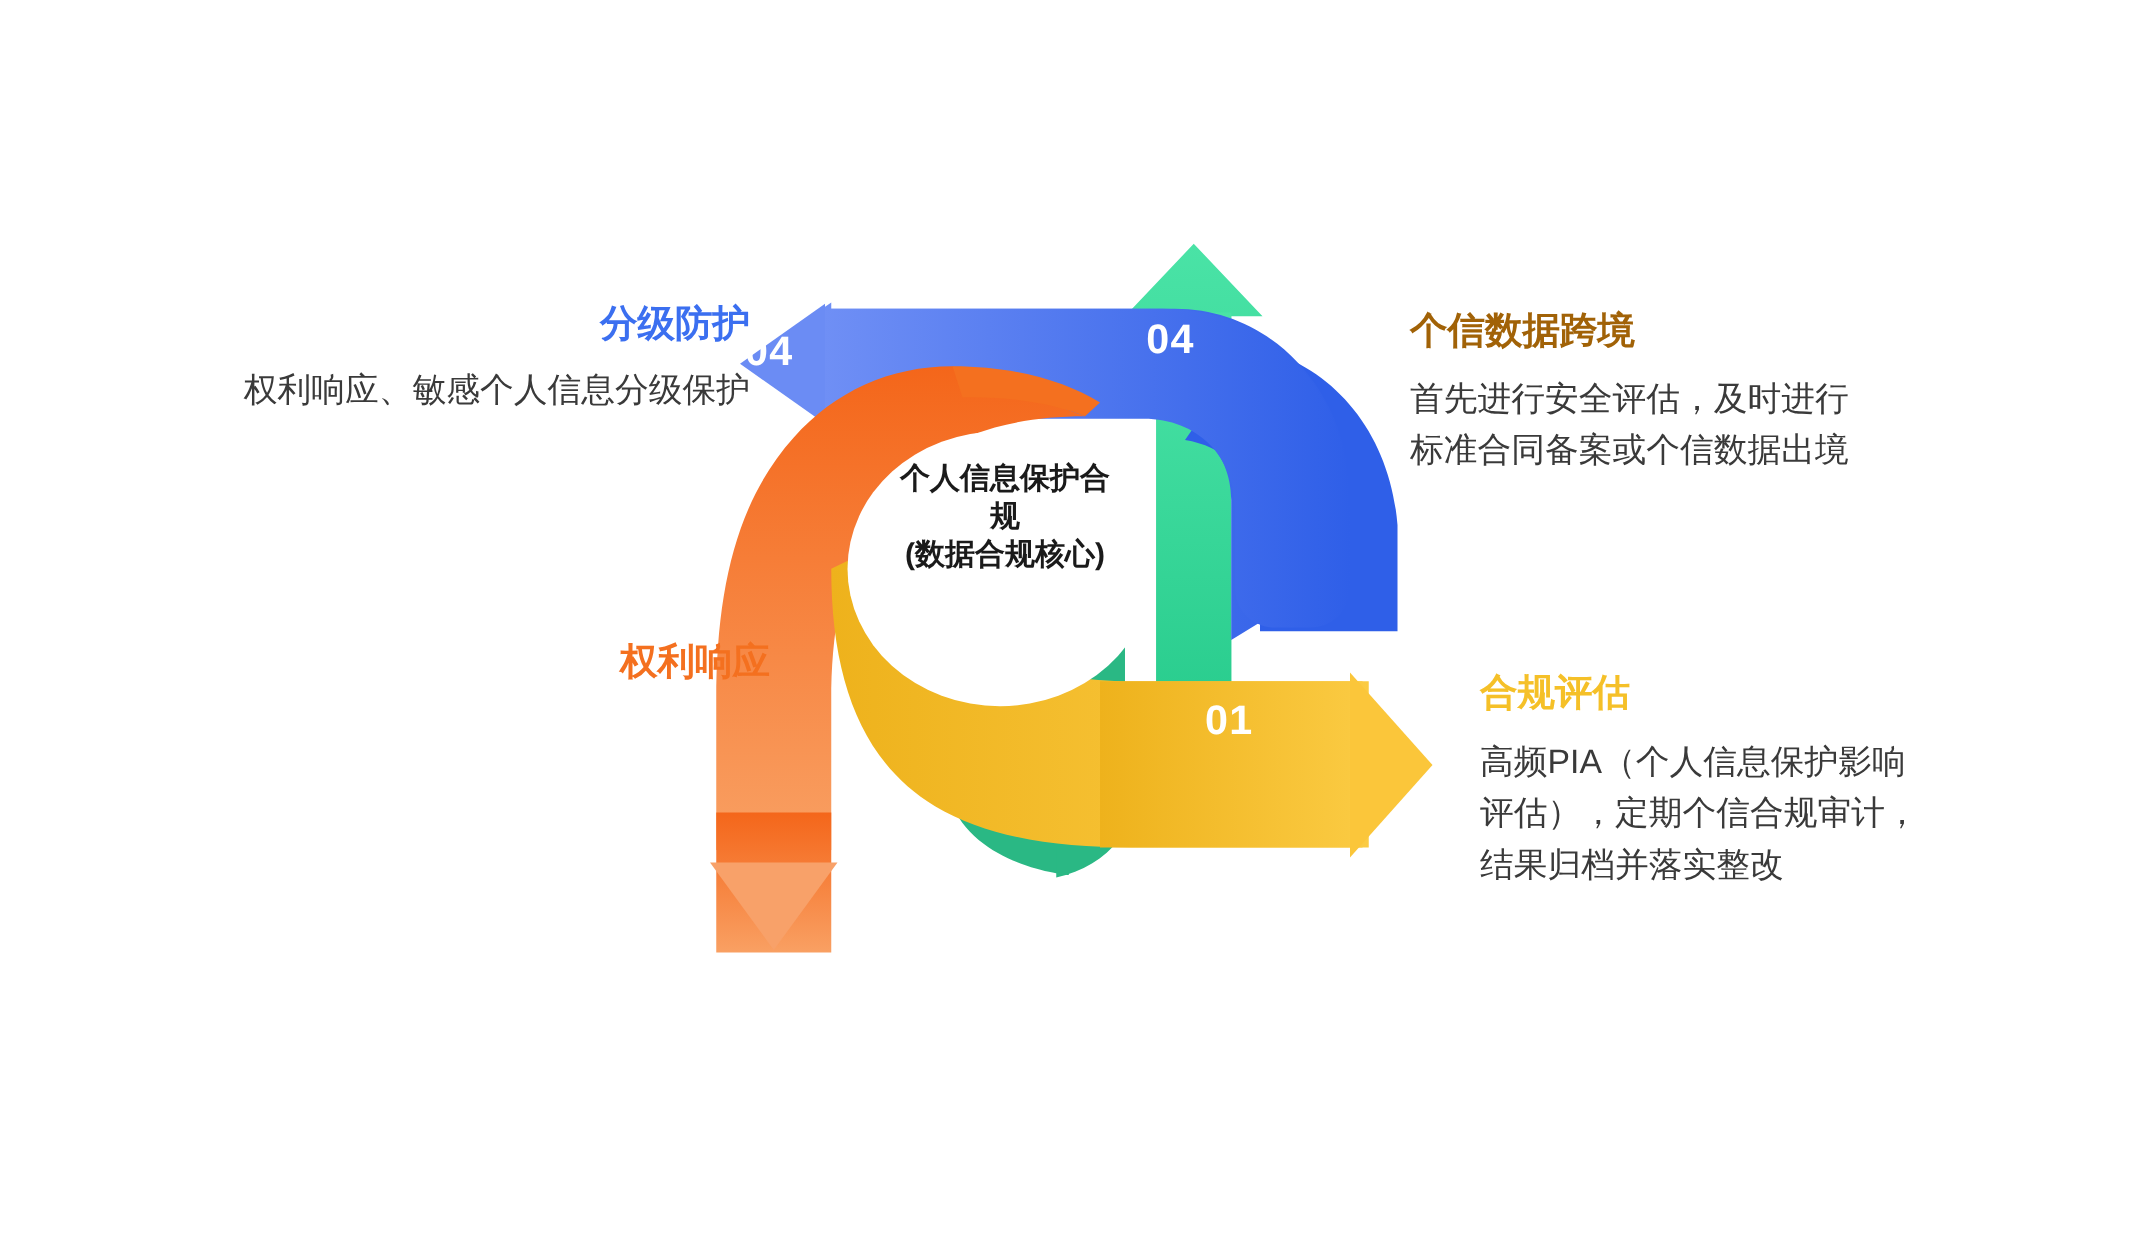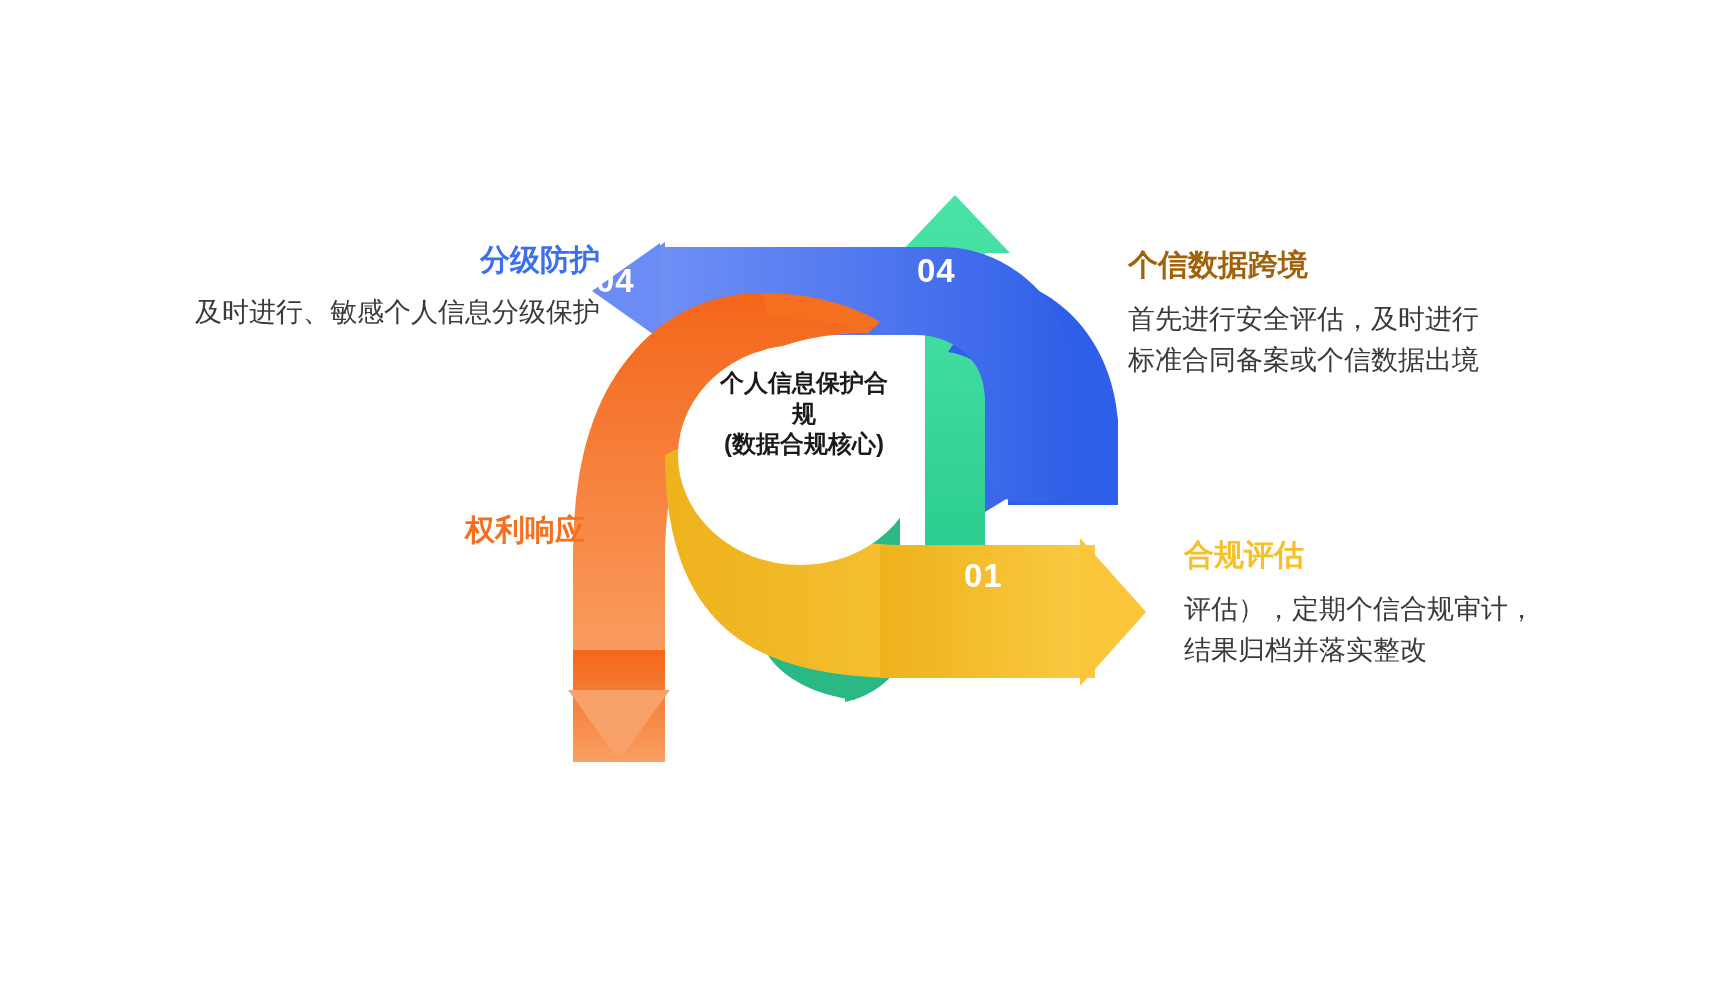--- a/index.html
+++ b/index.html
@@ -50,21 +50,21 @@
     left: 100px;
     top: 243px;
     width: 500px;
     text-align: right;
   }
   #panel-01 .p-title { text-align: right; }
   #panel-01 .p-desc { text-align: right; margin-top: 14px; }
 
   
   #panel-02 {
-    left: 65px;
+    left: 96px;
     top: 513px;
     width: 520px;
     text-align: right;
   }
   #panel-02 .p-title { text-align: right; }
   #panel-02 .p-desc { text-align: right; margin-top: 14px; }
 
   
   #panel-04 {
     left: 1128px;
@@ -269,37 +269,38 @@
 
   <div class="center-label">
     <div>个人信息保护合</div>
     <div>规</div>
     <div>(数据合规核心)</div>
   </div>
 
   <div class="panel" id="panel-01">
     <div class="p-title" style="color:#3b6ff0">分级防护</div>
     <div class="p-desc">
-      <div>及时进行、敏感个人信息分级保护</div>
+      <div>权利响应、敏感个人信息分级保护</div>
     </div>
   </div>
 
   <div class="panel" id="panel-02">
     <div class="p-title" style="color:#f4701f">权利响应</div>
   </div>
 
   <div class="panel" id="panel-04">
     <div class="p-title" style="color:#a16207">个信数据跨境</div>
     <div class="p-desc">
       <div>首先进行安全评估，及时进行</div>
       <div>标准合同备案或个信数据出境</div>
     </div>
   </div>
 
   <div class="panel" id="panel-03">
     <div class="p-title" style="color:#f5c028">合规评估</div>
     <div class="p-desc">
+      <div>高频PIA（个人信息保护影响</div>
       <div>评估），定期个信合规审计，</div>
       <div>结果归档并落实整改</div>
     </div>
   </div>
 
 </div>
 
 </body></html>

